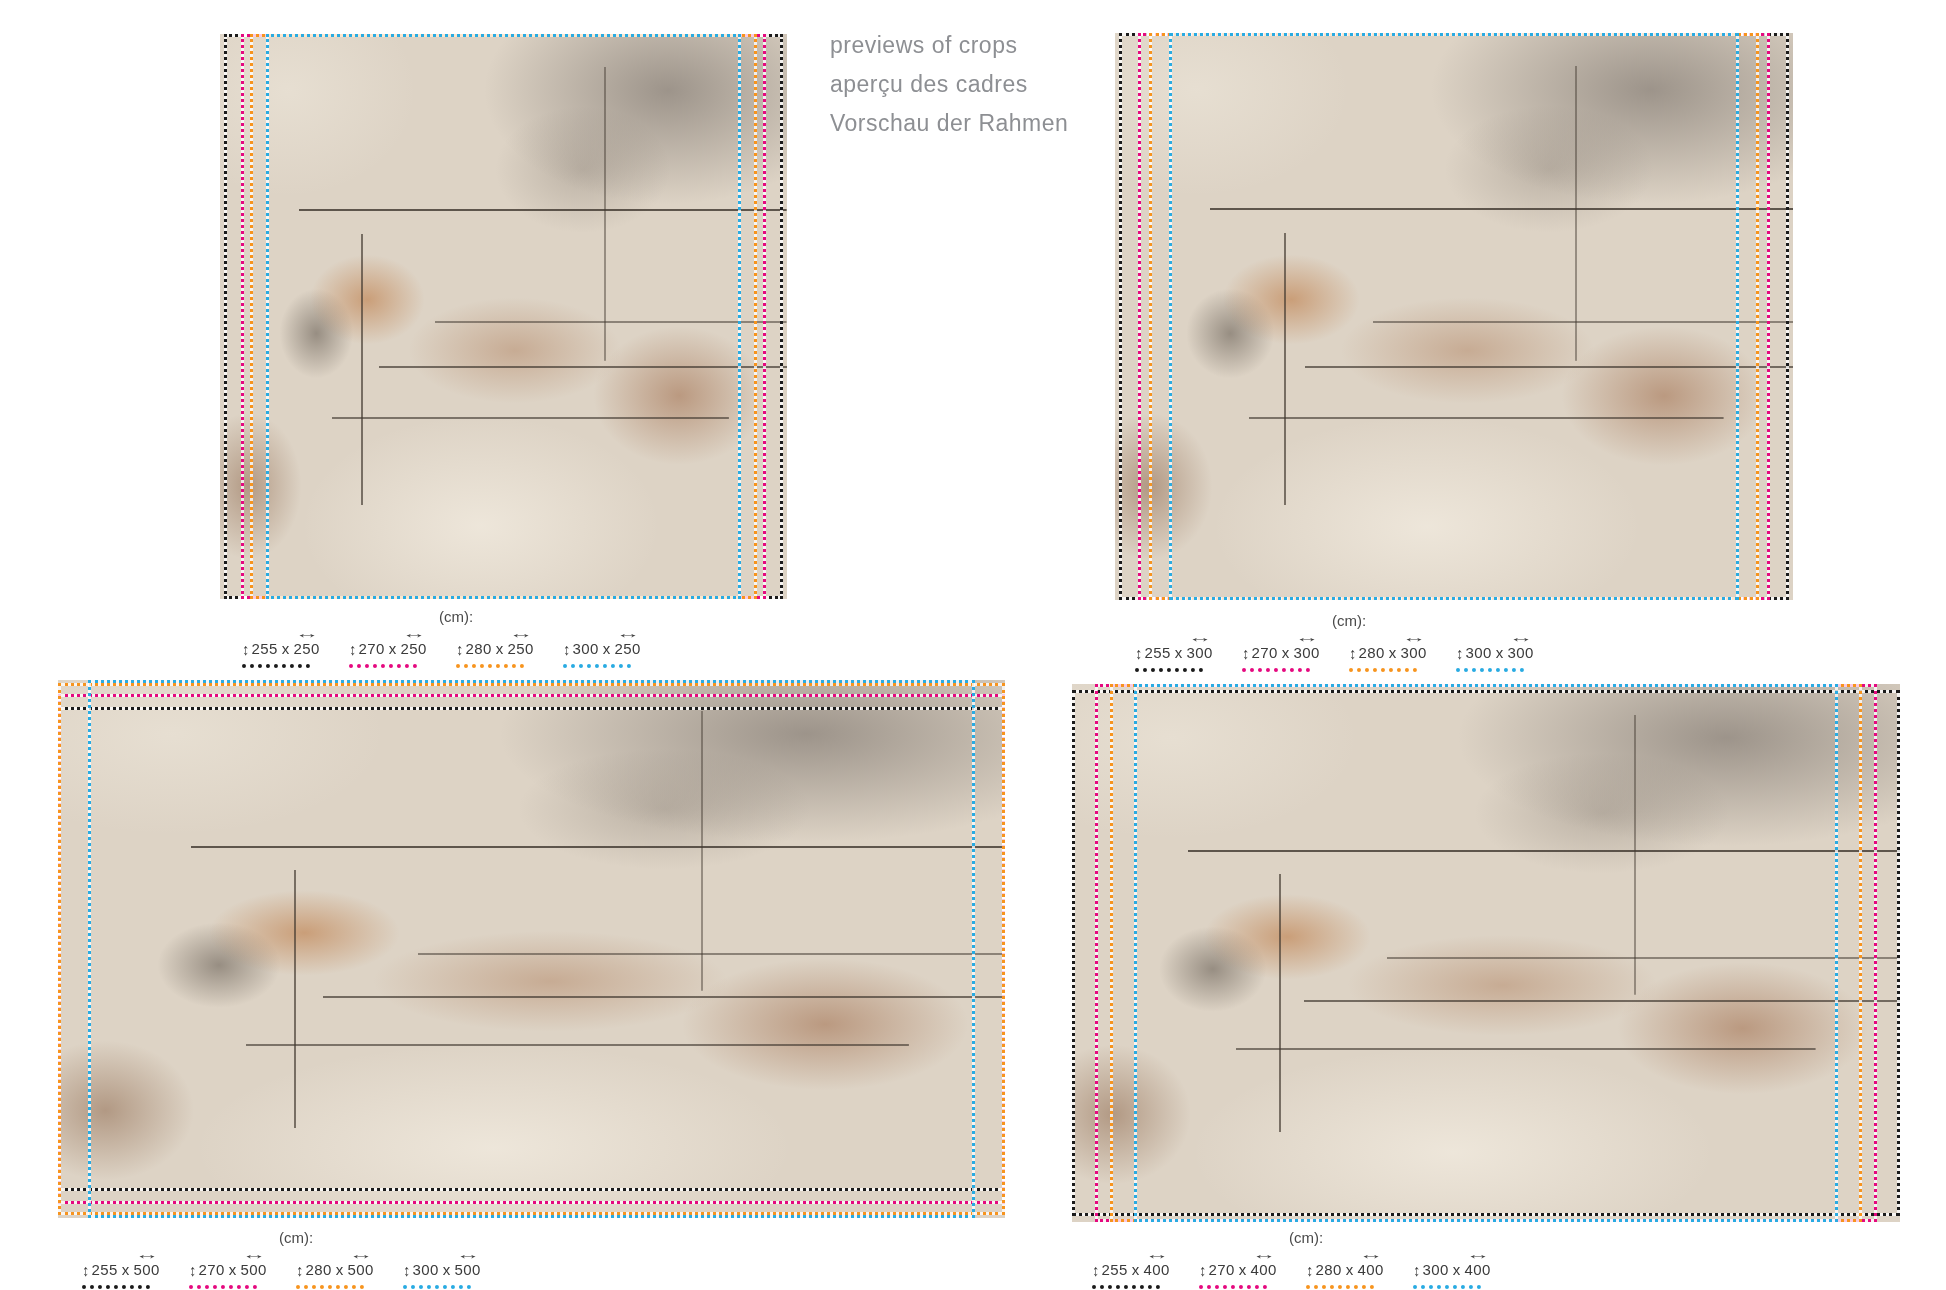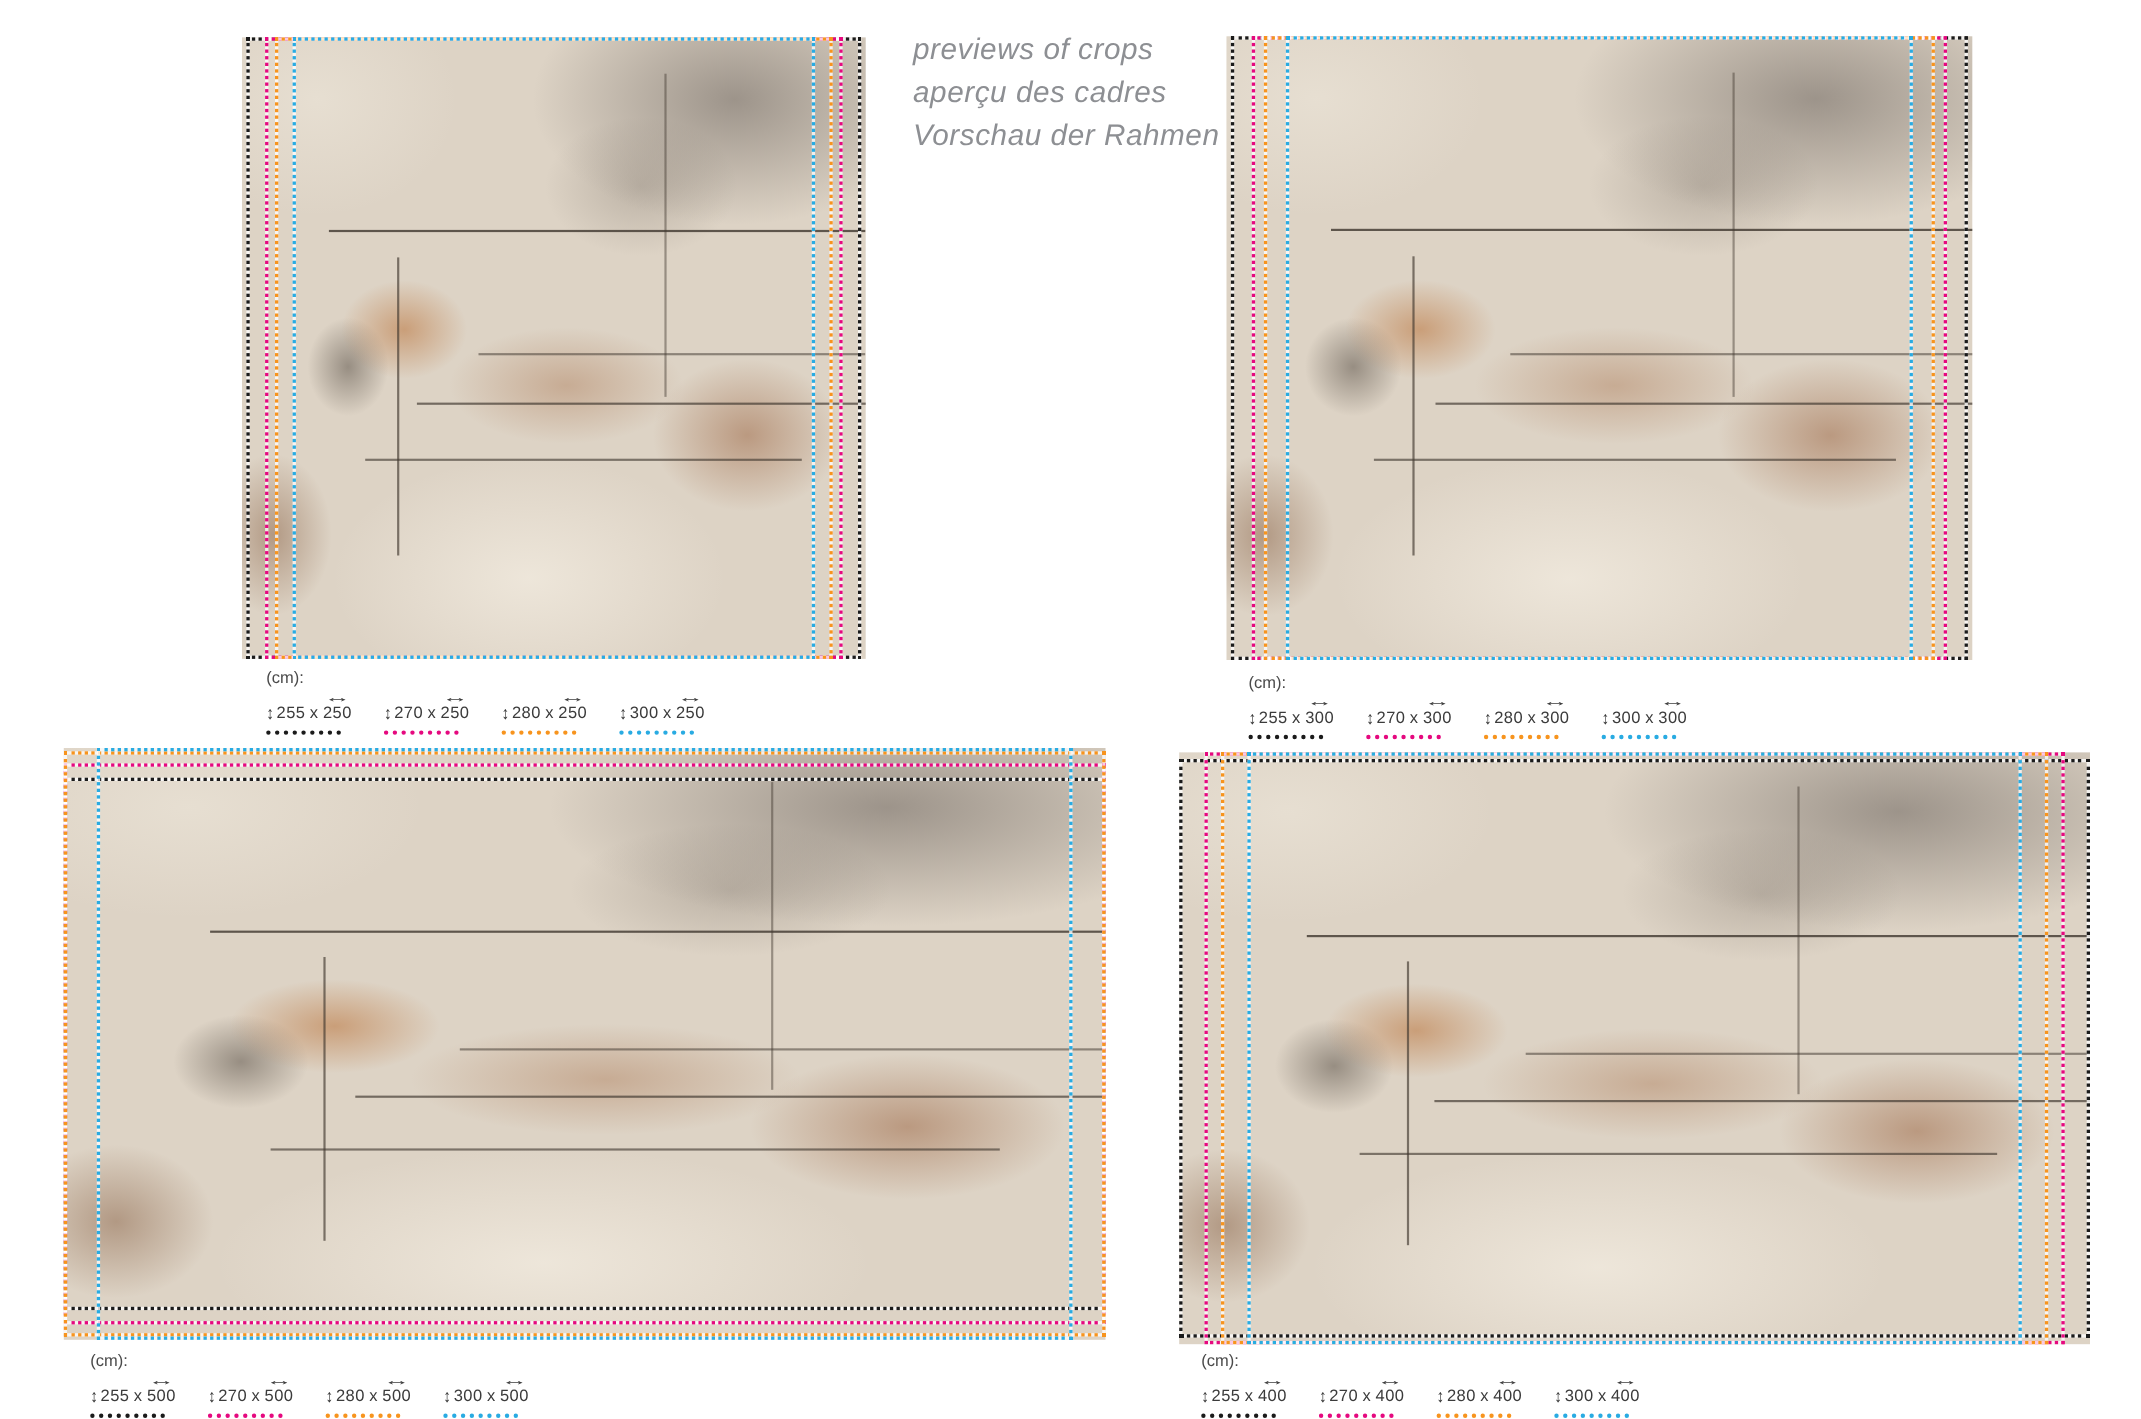--- a/index.html
+++ b/index.html
@@ -1,20 +1,20 @@
 <!DOCTYPE html>
 <html><head>
 <meta charset="utf-8">
 <style>
   html,body{margin:0;padding:0;background:#ffffff;}
   .stage{position:relative;width:1946px;height:1290px;background:#ffffff;overflow:hidden;
          font-family:"Liberation Sans",sans-serif;}
 
   
-  .header{position:absolute;left:830px;top:26px;color:#8d8f93;font-size:27px;line-height:39px;letter-spacing:0.5px;font-style:italic;}
+  .header{position:absolute;left:830px;top:26px;color:#8d8f93;font-size:23px;line-height:39px;letter-spacing:0.5px;}
 
   
   .panel{position:absolute;}
   .panel.tl{left:220px;top:34px;width:567px;height:565px;}
   .panel.tr{left:1115px;top:33px;width:678px;height:567px;}
   .panel.bl{left:58px;top:680px;width:947px;height:538px;}
   .panel.br{left:1072px;top:684px;width:828px;height:538px;}
 
   
   .art{position:absolute;inset:0;background-color:#ddd3c5;
@@ -43,21 +43,21 @@
 
   
   .frame{position:absolute;border:3px solid rgba(255,255,255,0.78);}
   .frame::before{content:"";position:absolute;inset:-3px;border:3px dotted currentColor;}
   .tl .f-black{inset:0 4px;}   .tl .f-pink{inset:0 21px;}  .tl .f-orange{inset:0 30px;} .tl .f-blue{inset:0 46px;}
   .tr .f-black{inset:0 4px;}   .tr .f-pink{inset:0 23px;}  .tr .f-orange{inset:0 34px;} .tr .f-blue{inset:0 54px;}
   .bl .f-black{inset:27px 0;}  .bl .f-pink{inset:14px 0;}  .bl .f-orange{inset:3px 0;}  .bl .f-blue{inset:0 30px;}
   .br .f-black{inset:6px 0;}   .br .f-pink{inset:0 23px;}  .br .f-orange{inset:0 38px;} .br .f-blue{inset:0 62px;}
 
   
-  .legend{position:absolute;color:#3b3b3b;}
+  .legend{position:absolute;color:#3b3b3b;text-align:center;}
   .legend-tl{left:242px;top:608px;}
   .legend-tr{left:1135px;top:612px;}
   .legend-bl{left:82px;top:1229px;}
   .legend-br{left:1092px;top:1229px;}
   .cm{font-size:15px;color:#4a4a4a;}
   .items{display:flex;margin-top:15px;}
   .legend-item{width:107px;}
   .size-row{display:flex;align-items:baseline;font-size:15px;letter-spacing:0.4px;white-space:nowrap;}
   .va{font-size:14px;margin-right:2px;transform:scaleY(1.15);display:inline-block;}
   .sep{margin:0 4px;}

